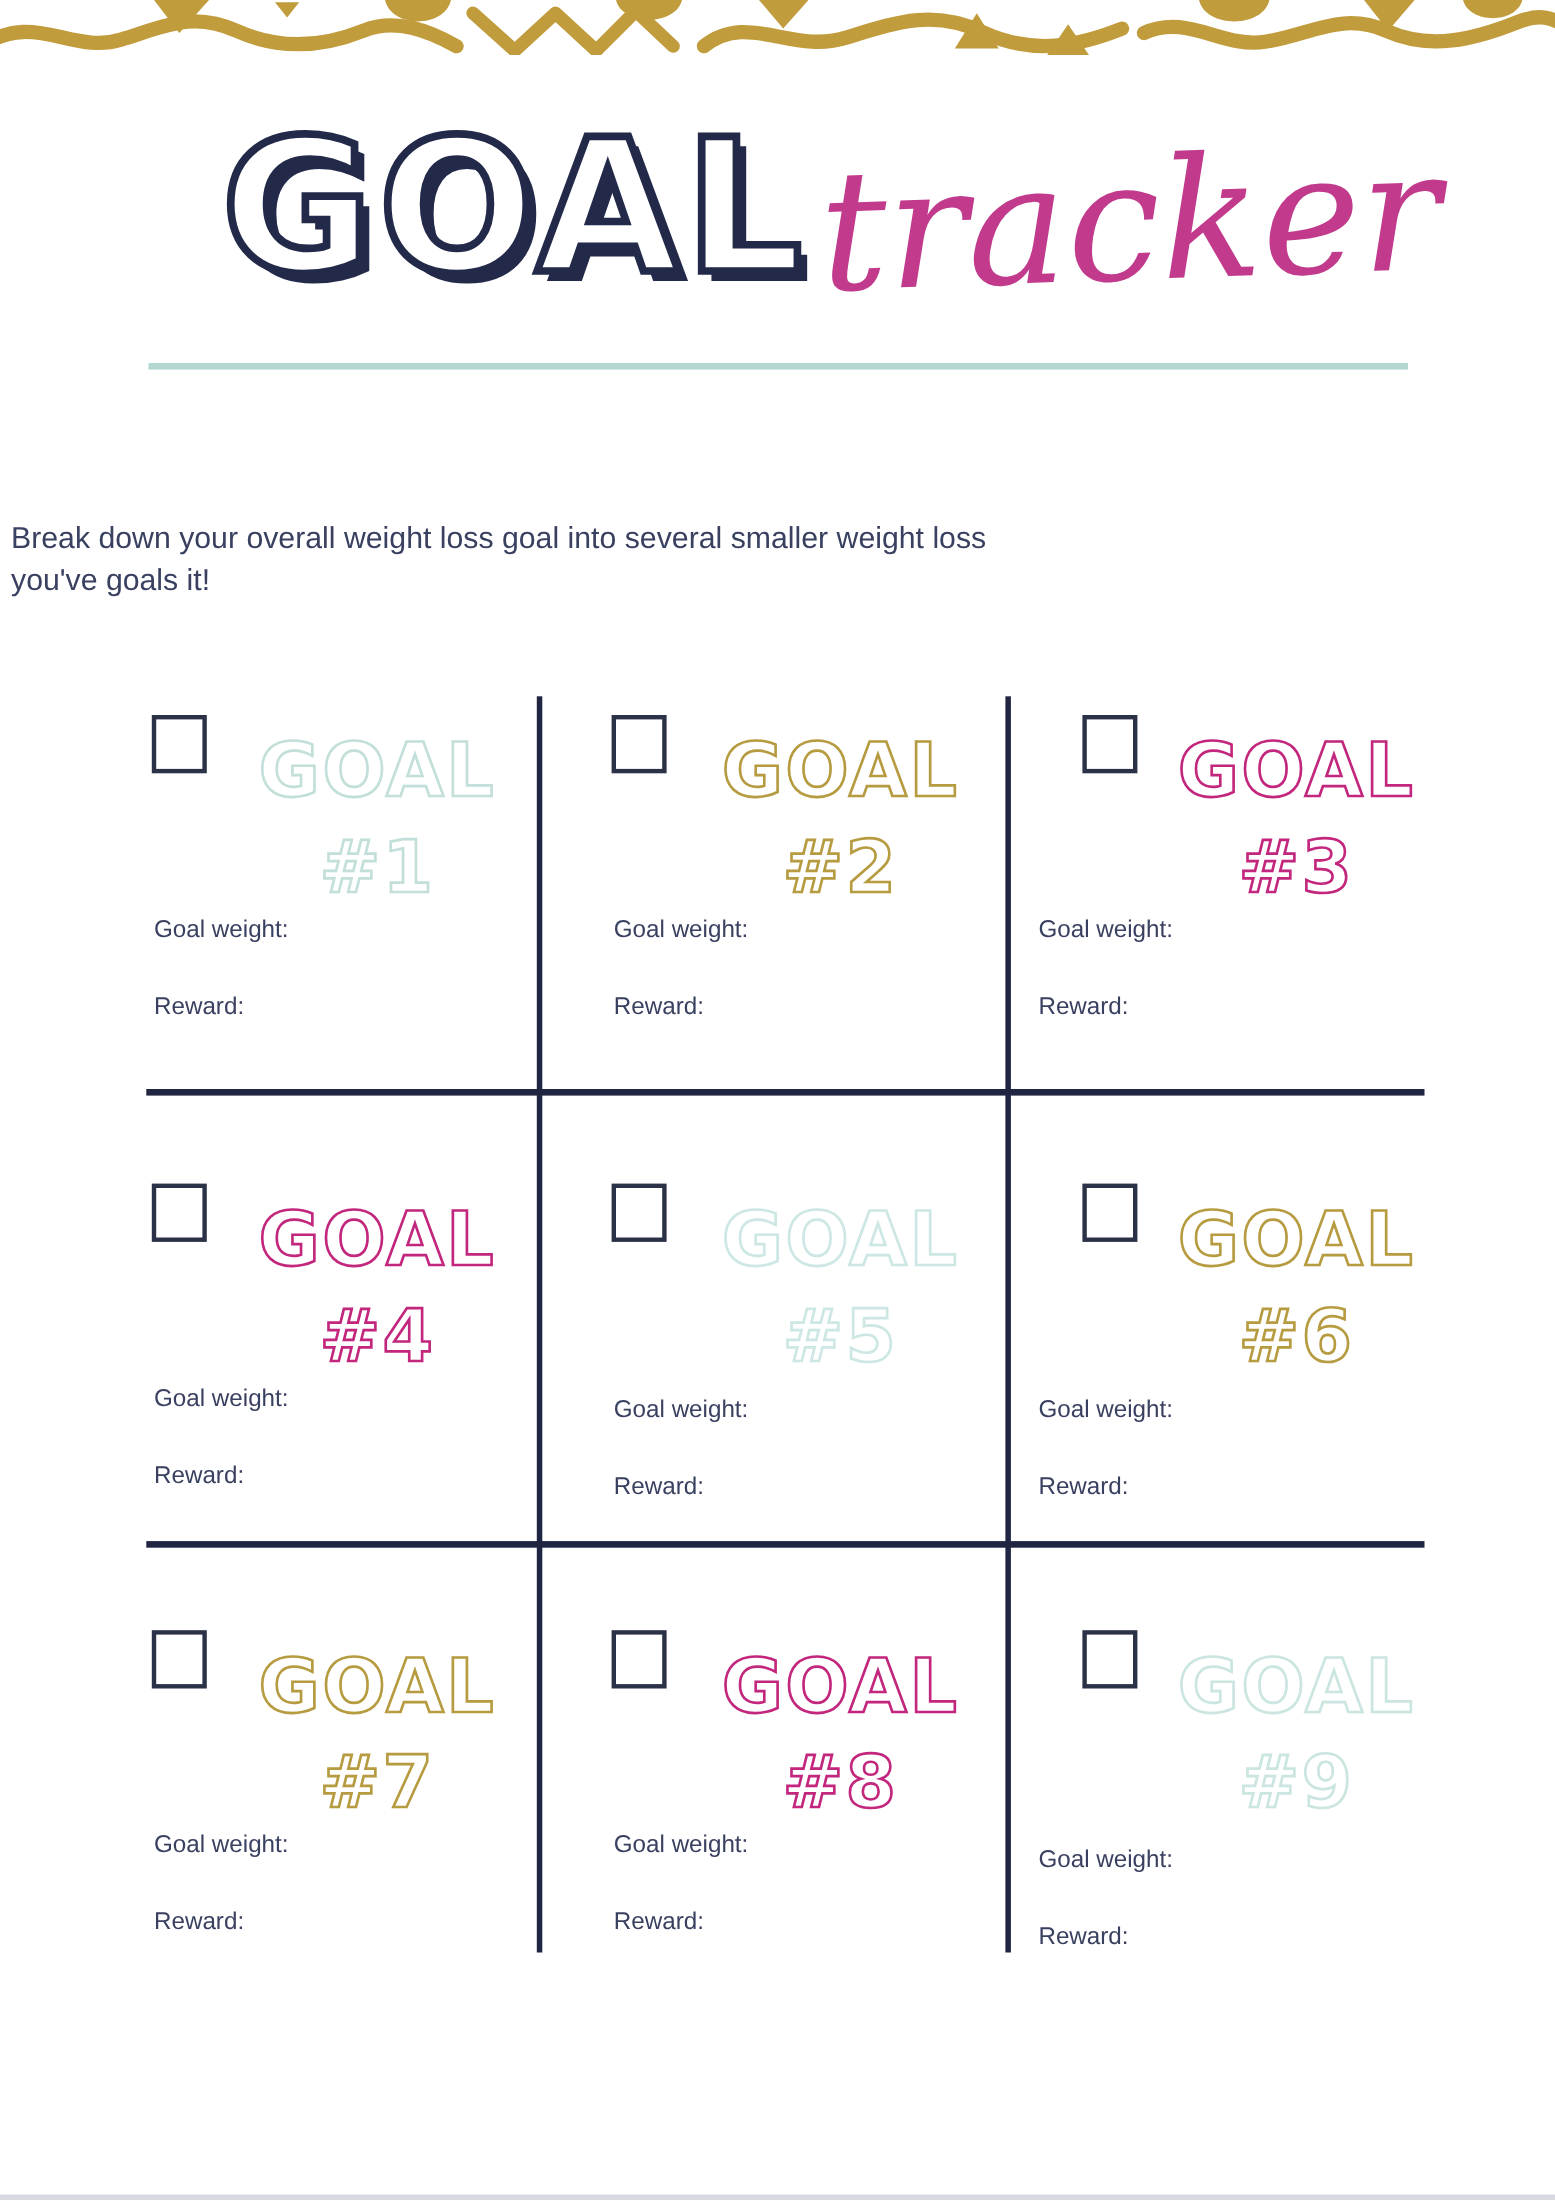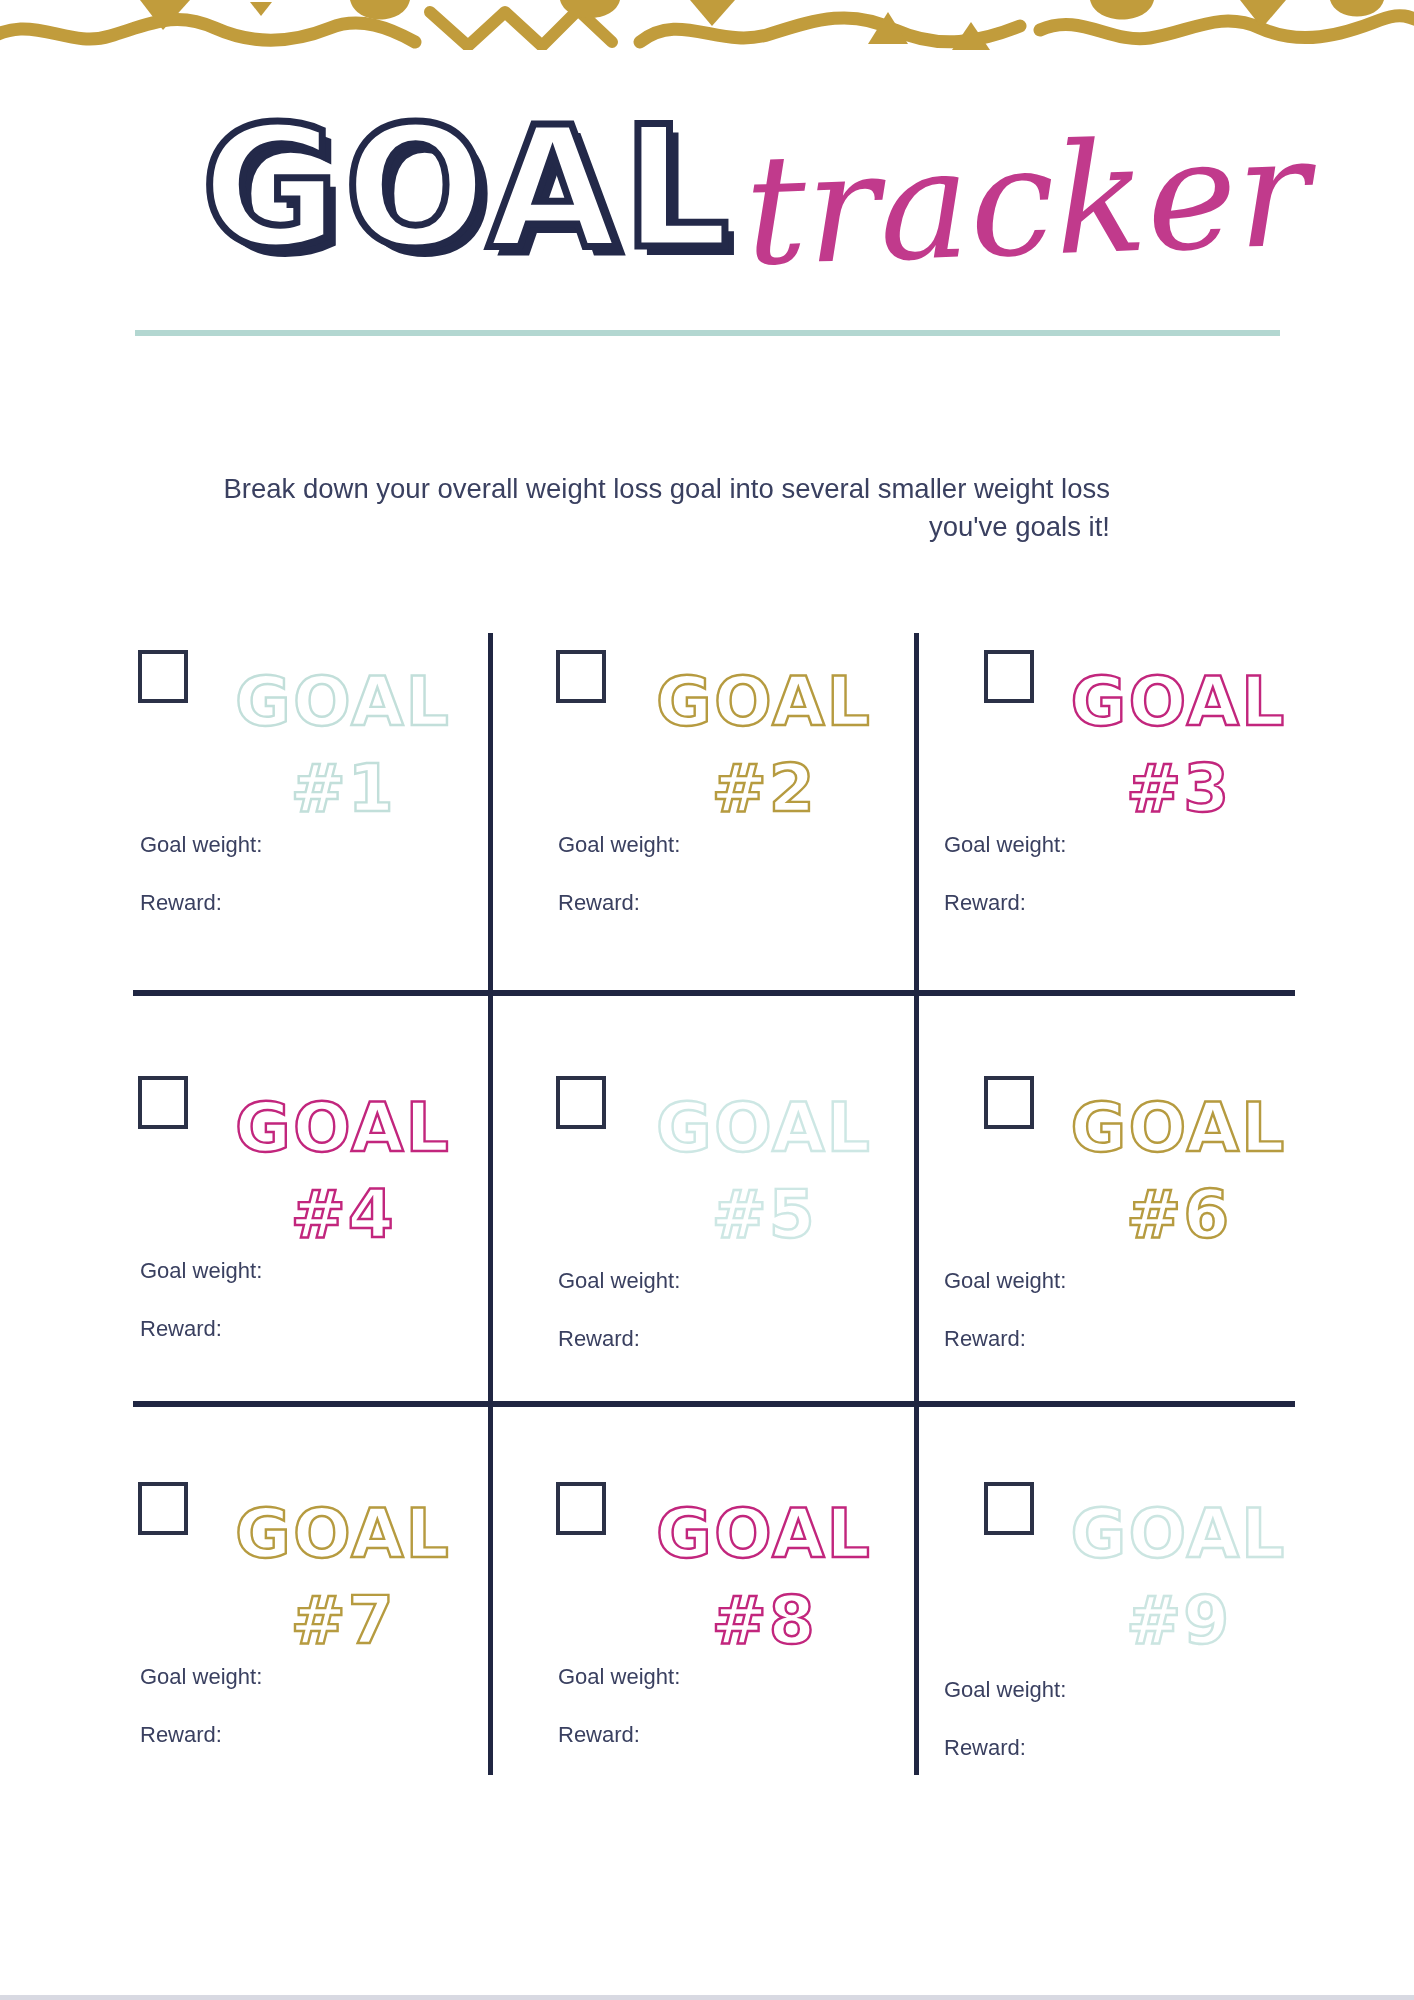--- a/index.html
+++ b/index.html
@@ -46,21 +46,21 @@
   }
 
   .divider{
     position:absolute;top:330px;left:135px;
     width:1145px;height:6px;
     background:var(--teal-divider,#b3d7d1);
   }
 
   .intro{
     position:absolute;top:442px;left:10px;width:1100px;
-    text-align:right;
+    text-align:left;
     font-size:27.5px;line-height:38px;
     color:var(--text,#3a4060);
   }
   .intro span{display:block;white-space:nowrap;}
 
   
   .v-line{
     position:absolute;top:633px;height:1142px;width:5px;
     background:var(--grid-line,#202642);
   }
@@ -109,21 +109,21 @@
   .goal-line{font-size:68px;}
   .goal-num{font-size:66px;}
 
   .field{
     position:absolute;left:2px;
     font-size:22px;
     color:var(--text,#3a4060);
     white-space:nowrap;
   }
   .f-weight{top:190px;}
-  .f-reward{top:248px;}
+  .f-reward{top:260px;}
   .row2.col2 .field,.row2.col3 .field{transform:translateY(10px);}
   .row3.col3 .field{transform:translateY(13px);}
 
   
   .footer{
     position:absolute;top:1931px;left:0;width:1414px;height:64px;
     background:var(--footer-bg,#282b48);
     display:flex;align-items:center;justify-content:center;
   }
   .footer-url{

